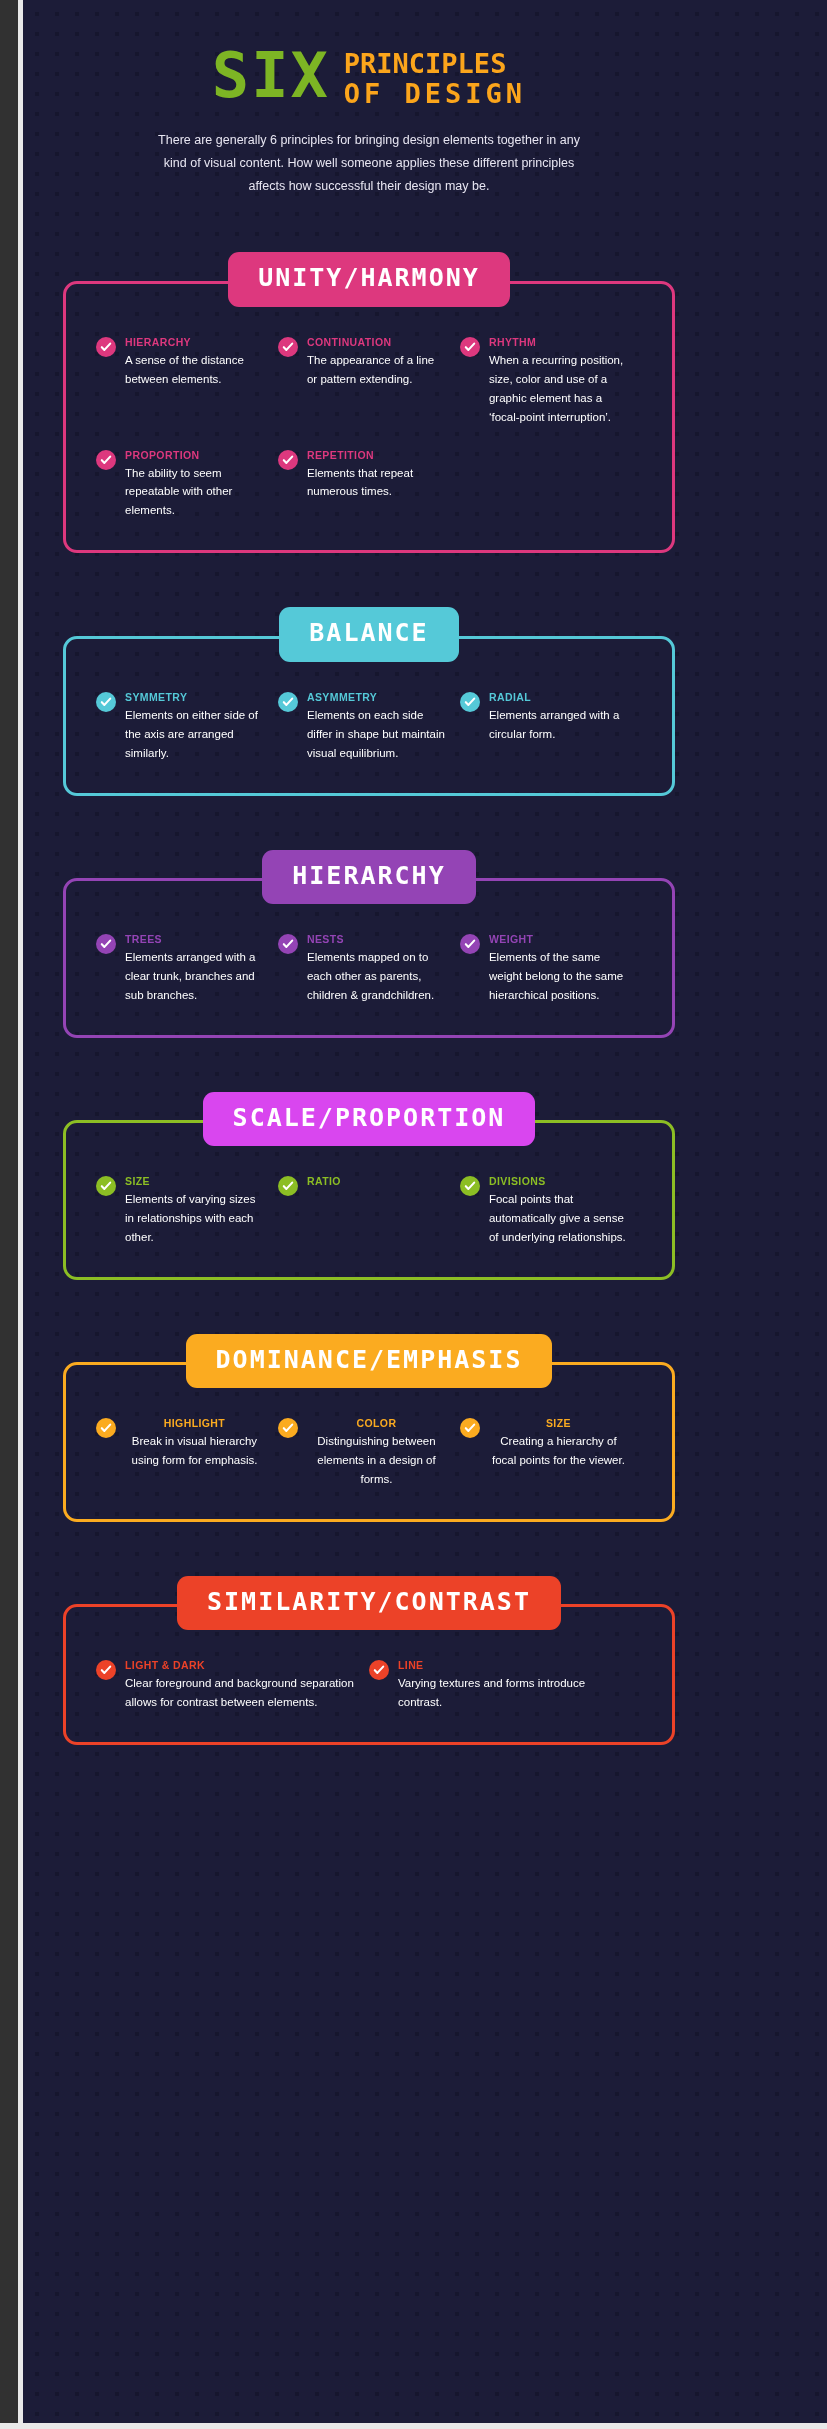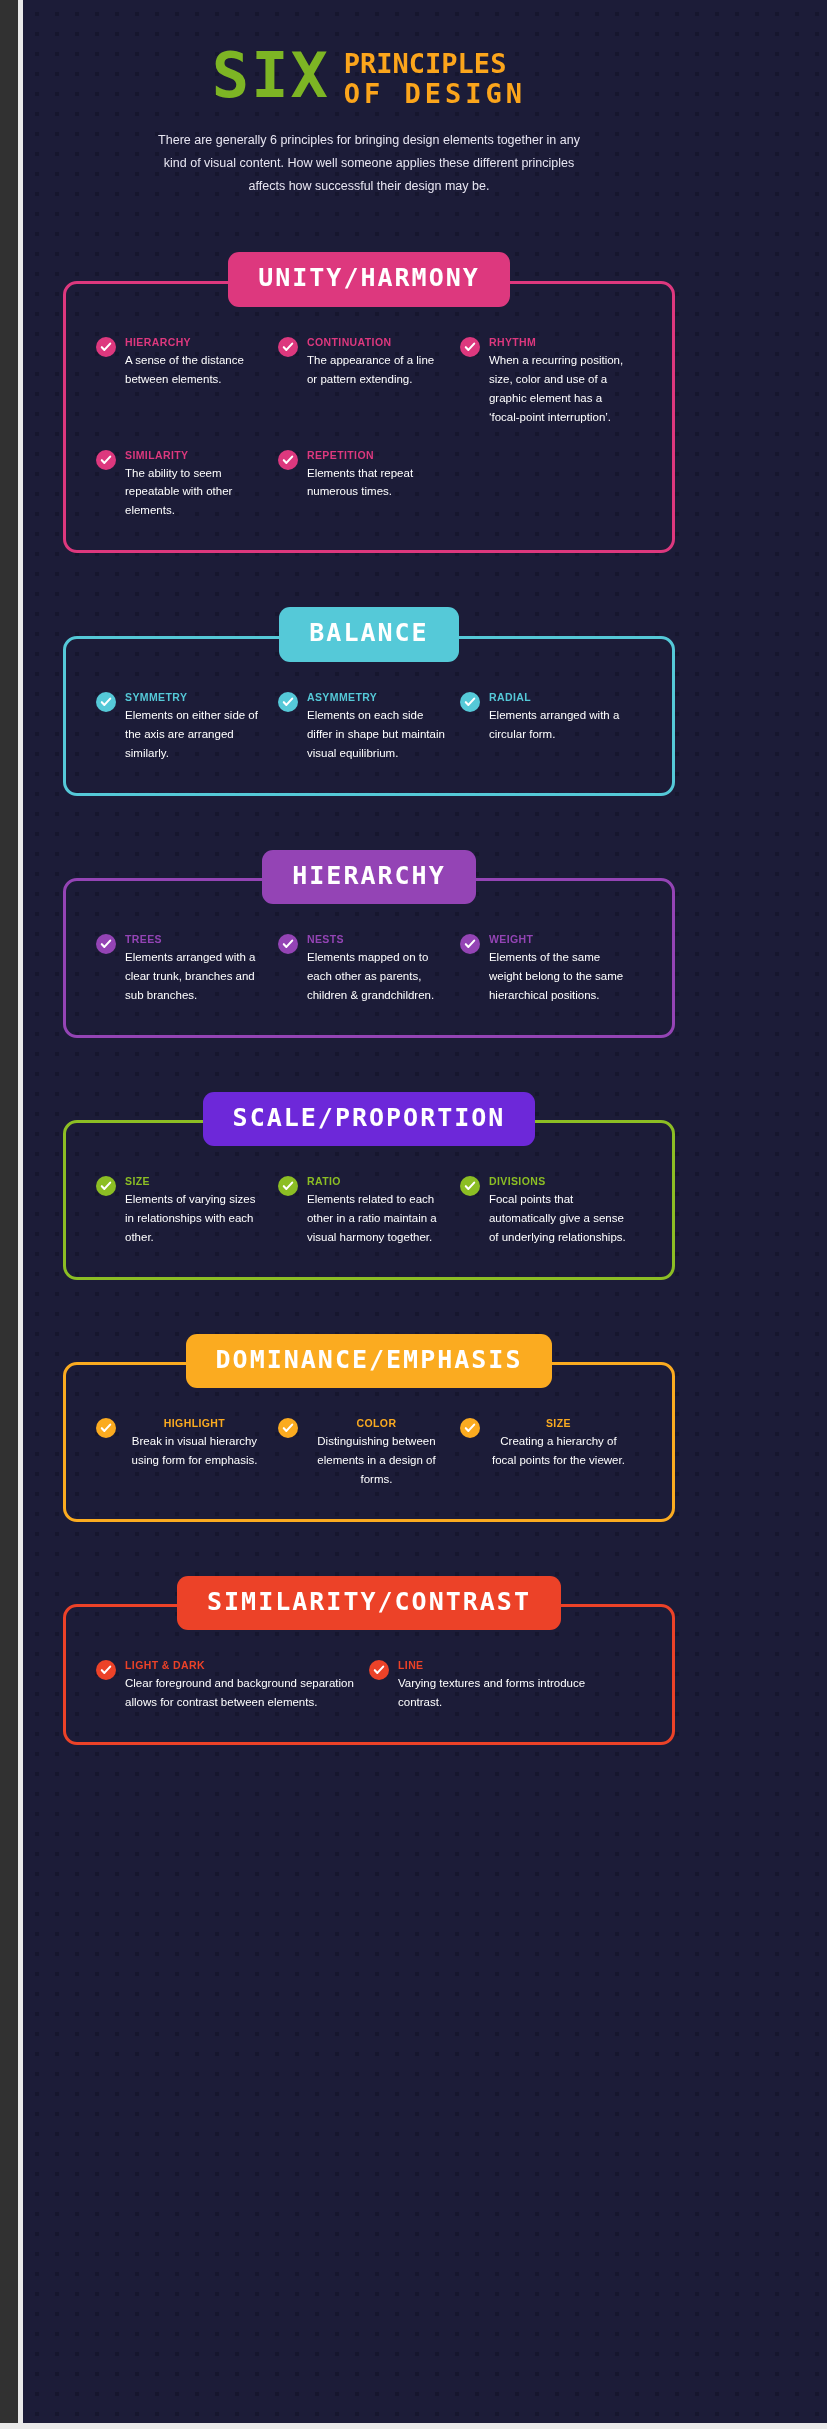--- a/index.html
+++ b/index.html
@@ -230,21 +230,21 @@
                   <div class="item-desc">When a recurring position, size, color and use of a graphic element has a ‘focal-point interruption’.</div>
                 </div>
               </div>
               <div class="item">
                 <span class="check" style="background: rgb(221, 56, 126);">
                   <svg width="12" height="12" viewBox="0 0 12 12" aria-hidden="true">
                     <path d="M1.8 6.2 L4.4 8.9 L10.2 2.6" fill="none" stroke="#ffffff" stroke-width="2.1" stroke-linecap="round" stroke-linejoin="round"></path>
                   </svg>
                 </span>
                 <div class="item-text">
-                  <div class="item-title" style="color: rgb(221, 56, 126);">SIMILARITY</div>
+                  <div class="item-title" style="color: rgb(221, 56, 126);">PROPORTION</div>
                   <div class="item-desc">The ability to seem repeatable with other elements.</div>
                 </div>
               </div>
               <div class="item">
                 <span class="check" style="background: rgb(221, 56, 126);">
                   <svg width="12" height="12" viewBox="0 0 12 12" aria-hidden="true">
                     <path d="M1.8 6.2 L4.4 8.9 L10.2 2.6" fill="none" stroke="#ffffff" stroke-width="2.1" stroke-linecap="round" stroke-linejoin="round"></path>
                   </svg>
                 </span>
                 <div class="item-text">
@@ -329,21 +329,21 @@
                 </span>
                 <div class="item-text">
                   <div class="item-title" style="color: rgb(148, 68, 181);">WEIGHT</div>
                   <div class="item-desc">Elements of the same weight belong to the same hierarchical positions.</div>
                 </div>
               </div>
             </div>
           </div>
         </div>
         <div class="section">
-          <div class="section-badge" style="background: #6d28d9;">SCALE/PROPORTION</div>
+          <div class="section-badge" style="background: #d946ef;">SCALE/PROPORTION</div>
           <div class="section-box" style="border-color: rgb(140, 190, 36);">
             <div class="items col-3">
               <div class="item">
                 <span class="check" style="background: rgb(140, 190, 36);">
                   <svg width="12" height="12" viewBox="0 0 12 12" aria-hidden="true">
                     <path d="M1.8 6.2 L4.4 8.9 L10.2 2.6" fill="none" stroke="#ffffff" stroke-width="2.1" stroke-linecap="round" stroke-linejoin="round"></path>
                   </svg>
                 </span>
                 <div class="item-text">
                   <div class="item-title" style="color: rgb(140, 190, 36);">SIZE</div>
@@ -351,21 +351,20 @@
                 </div>
               </div>
               <div class="item">
                 <span class="check" style="background: rgb(140, 190, 36);">
                   <svg width="12" height="12" viewBox="0 0 12 12" aria-hidden="true">
                     <path d="M1.8 6.2 L4.4 8.9 L10.2 2.6" fill="none" stroke="#ffffff" stroke-width="2.1" stroke-linecap="round" stroke-linejoin="round"></path>
                   </svg>
                 </span>
                 <div class="item-text">
                   <div class="item-title" style="color: rgb(140, 190, 36);">RATIO</div>
-                  <div class="item-desc">Elements related to each other in a ratio maintain a visual harmony together.</div>
                 </div>
               </div>
               <div class="item">
                 <span class="check" style="background: rgb(140, 190, 36);">
                   <svg width="12" height="12" viewBox="0 0 12 12" aria-hidden="true">
                     <path d="M1.8 6.2 L4.4 8.9 L10.2 2.6" fill="none" stroke="#ffffff" stroke-width="2.1" stroke-linecap="round" stroke-linejoin="round"></path>
                   </svg>
                 </span>
                 <div class="item-text">
                   <div class="item-title" style="color: rgb(140, 190, 36);">DIVISIONS</div>

